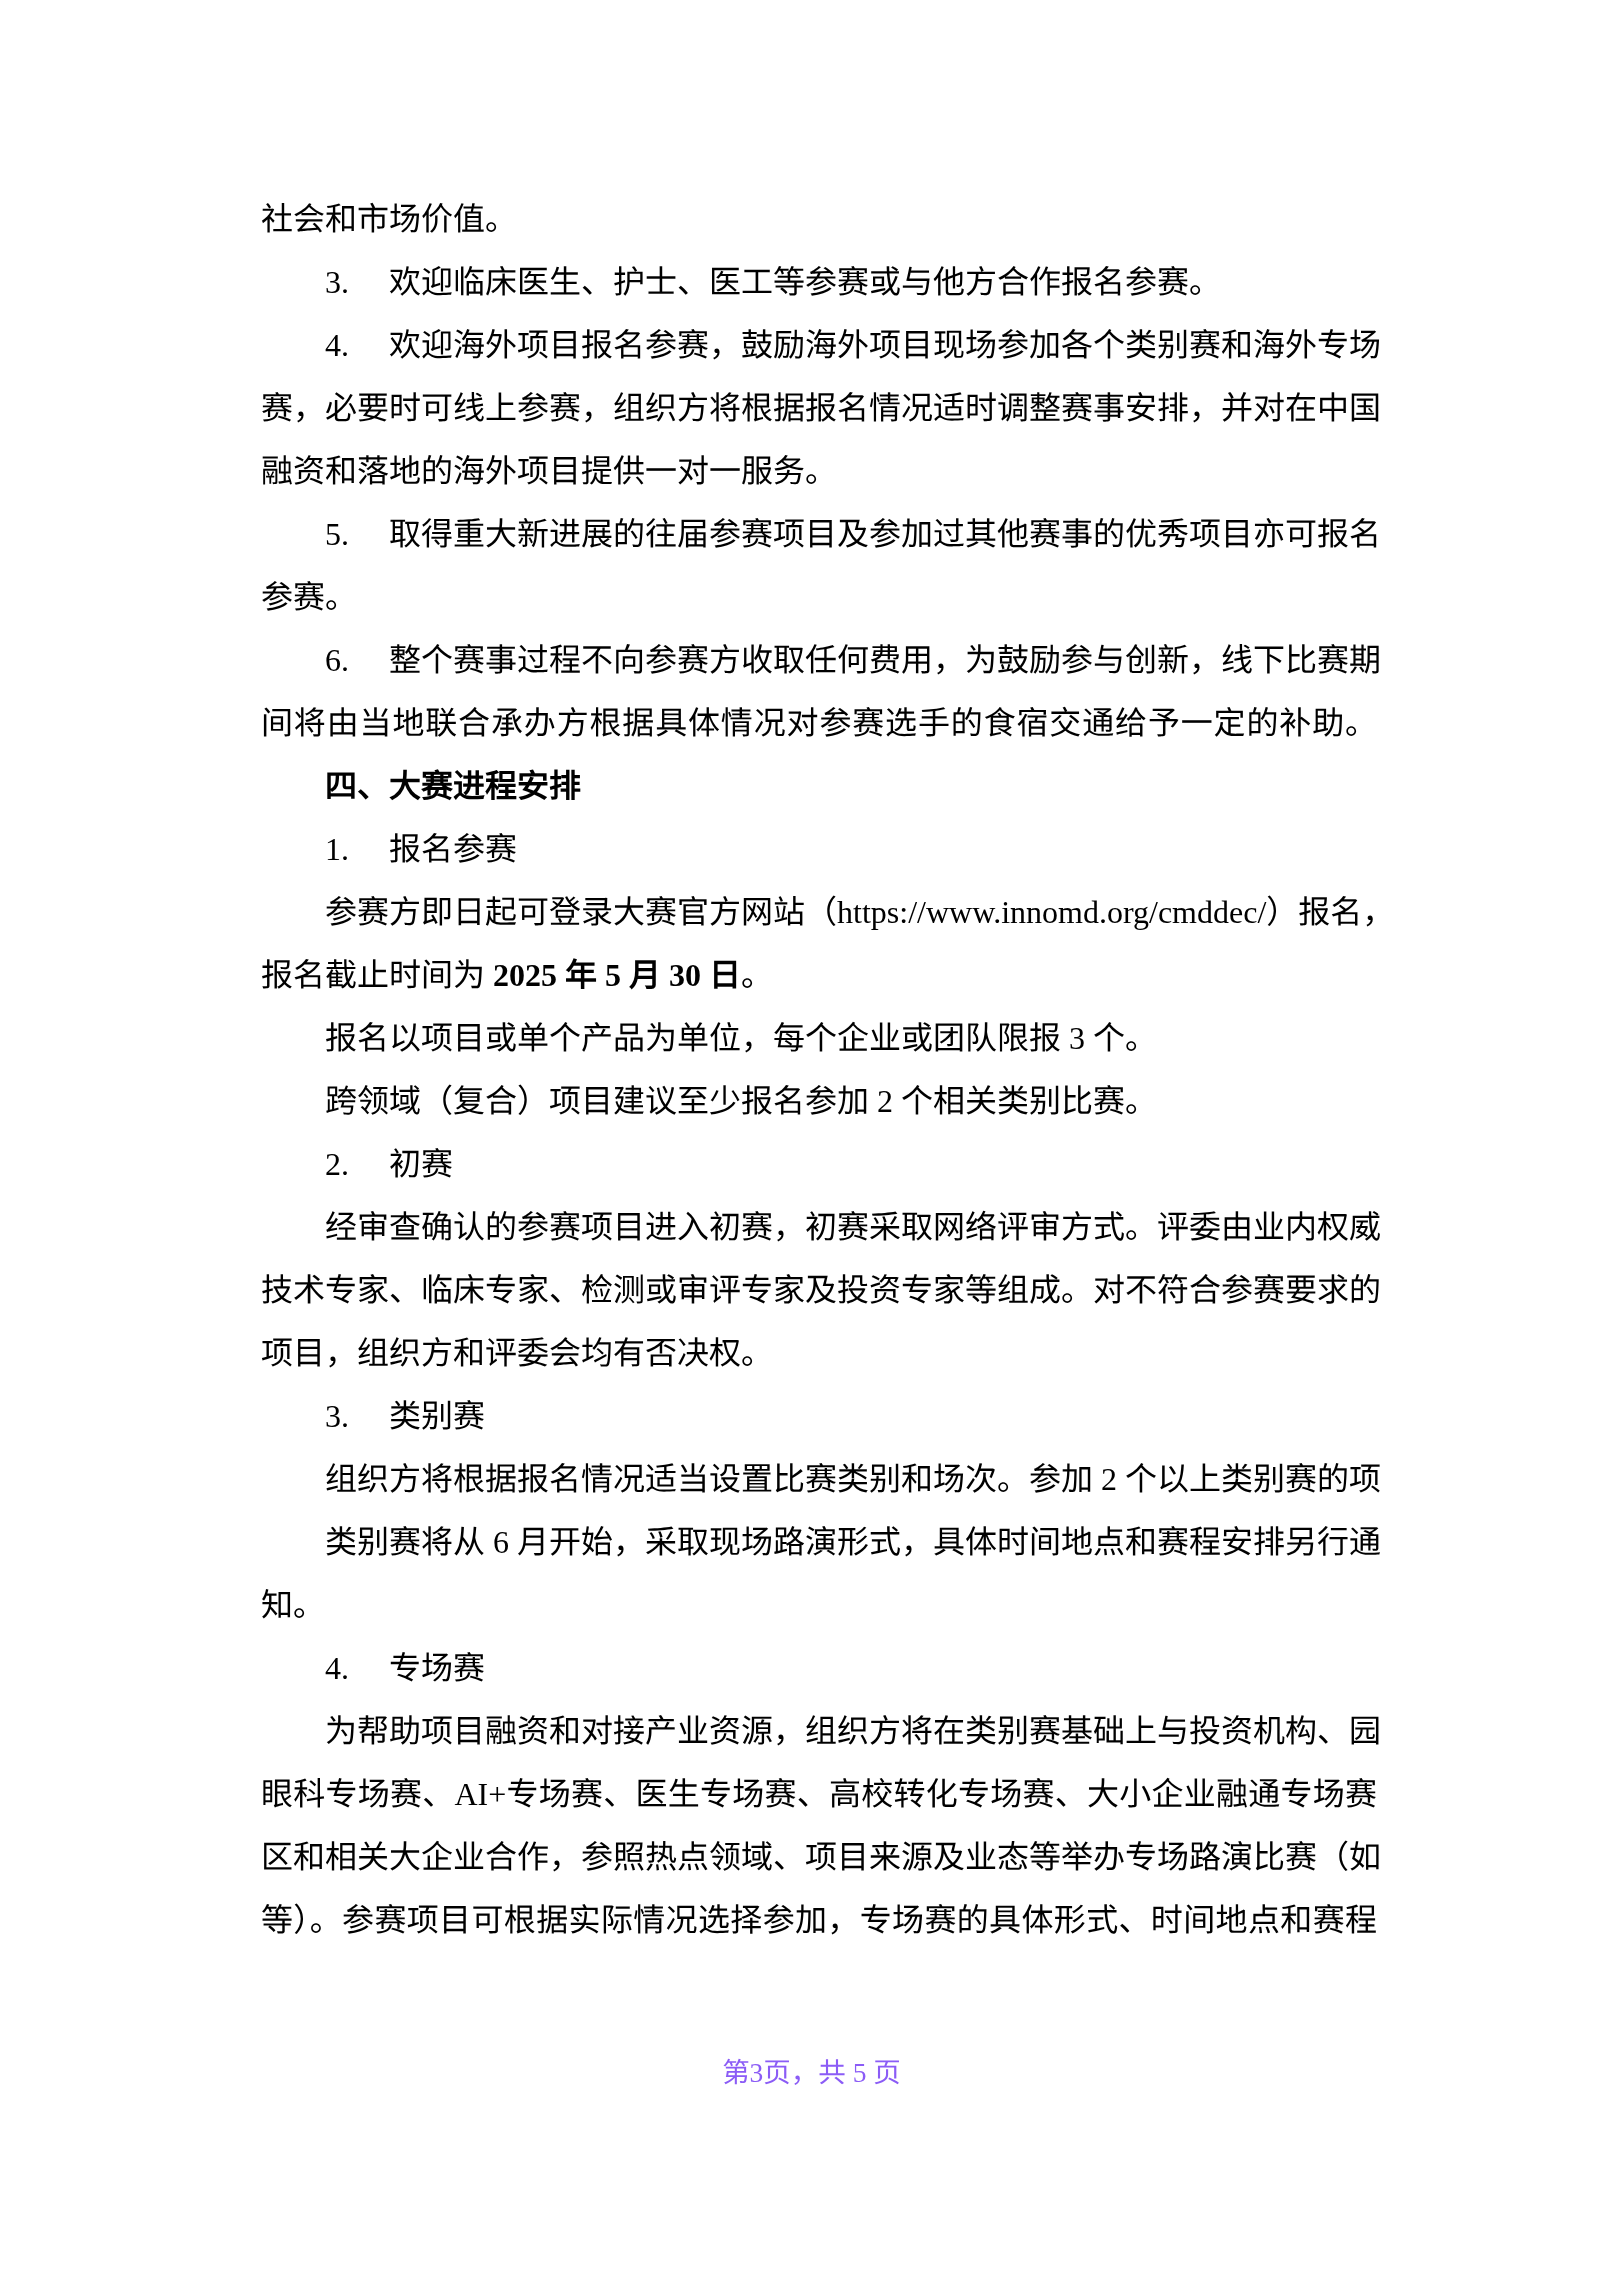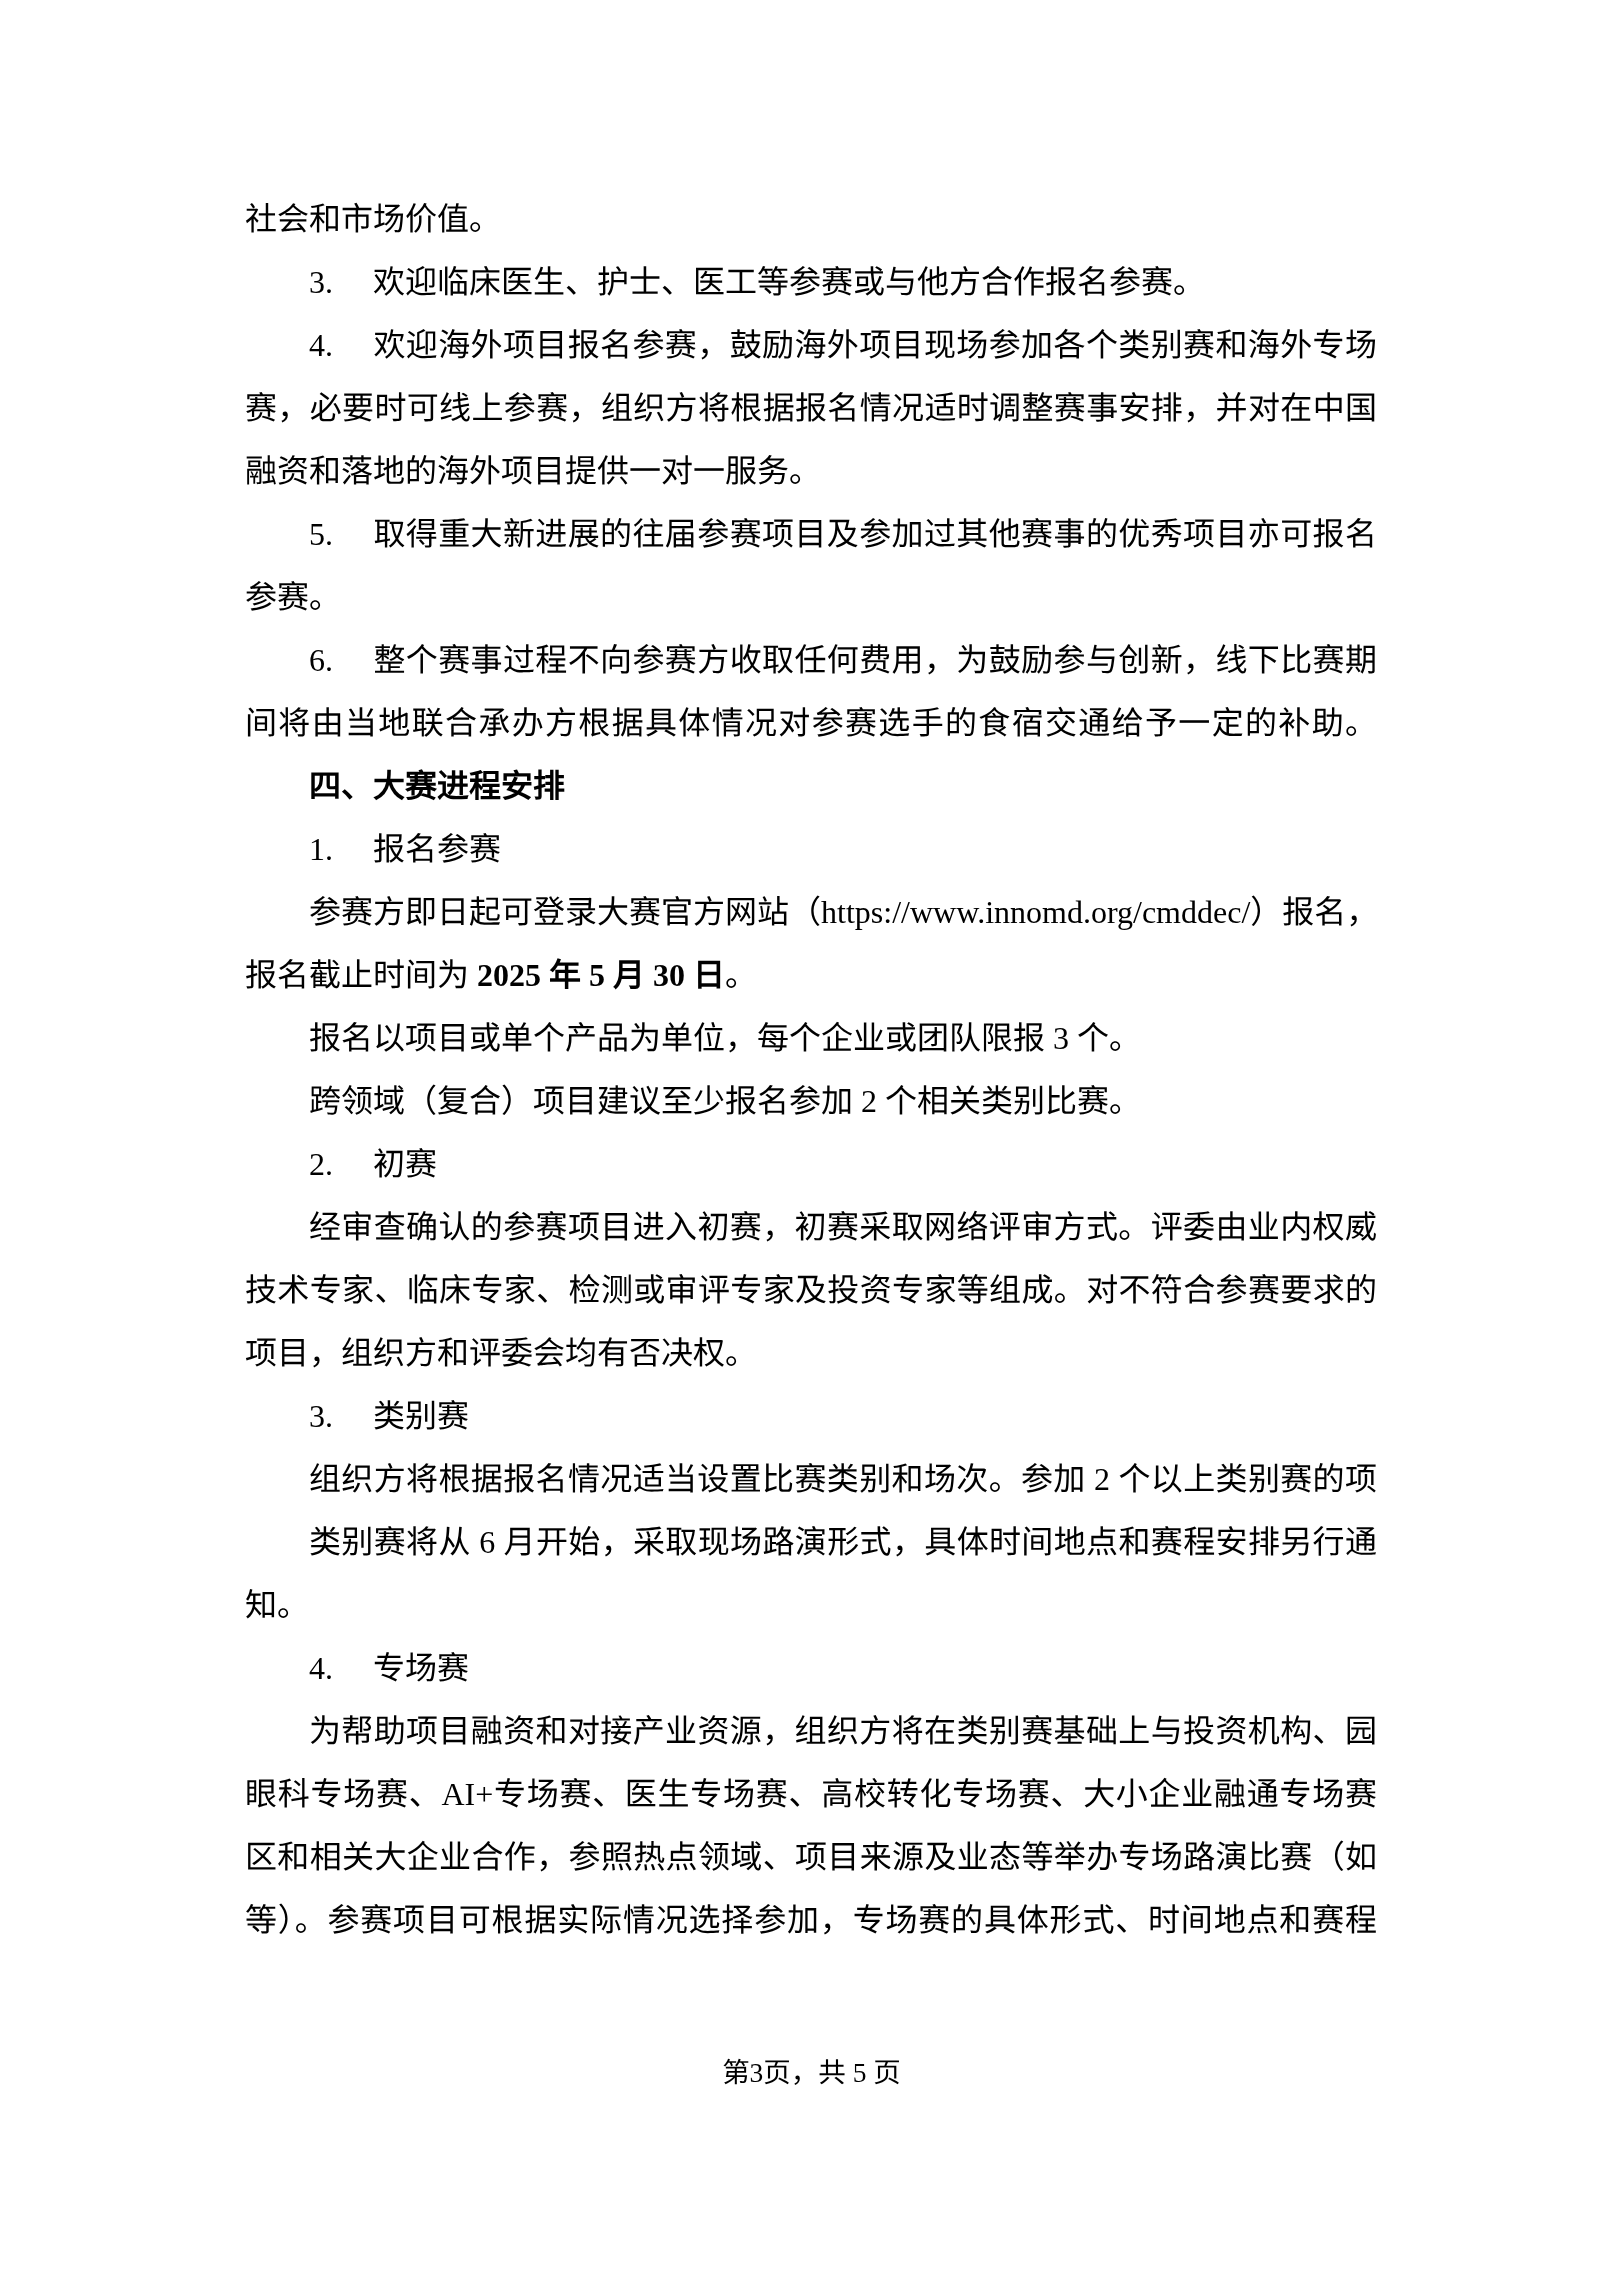--- a/index.html
+++ b/index.html
@@ -20,20 +20,21 @@
     position: absolute;
     left: 245px;
     top: 188px;
     width: 1132px;
     font-size: 32px;
     line-height: 63px;
   }
   .line {
     height: 63px;
     white-space: nowrap;
+    margin-left: 16px;
   }
   
   .line.first {
     padding-left: 64px;
   }
   
   .line.justify {
     text-align: justify;
     text-align-last: justify;
   }
@@ -45,21 +46,21 @@
     font-weight: bold;
   }
   .footer {
     position: absolute;
     left: 0;
     top: 2053px;
     width: 100%;
     text-align: center;
     font-size: 27.5px;
     line-height: 39px;
-    color: #000000;
+    color: #8b5cf6;
   }
 </style>
 </head>
 <body>
 
 <div class="page">
   <div class="content">
 
   <div class="line"><span>社会和市场价值。</span></div>
       <div class="line first"><span class="num">3.</span><span>欢迎临床医生、护士、医工等参赛或与他方合作报名参赛。</span></div>

